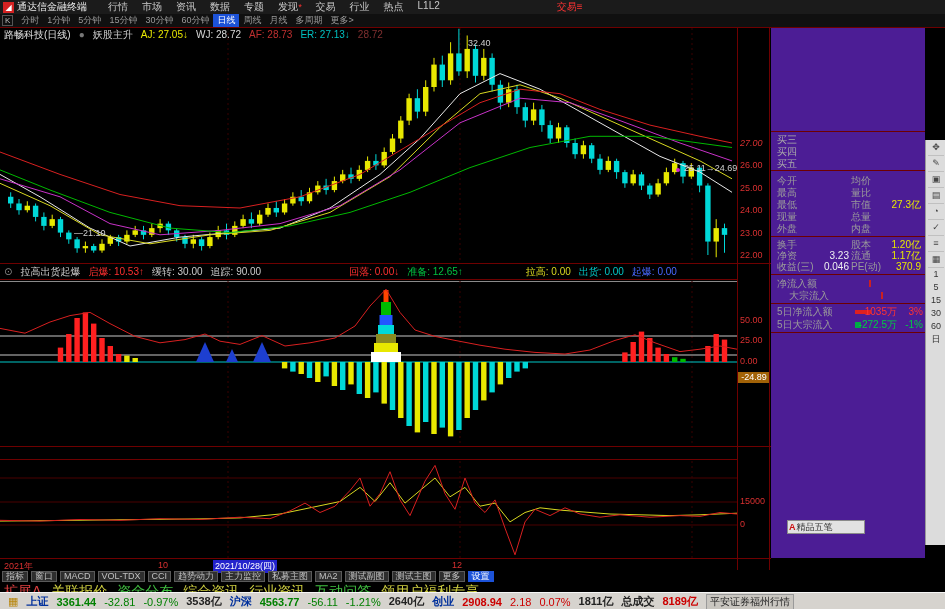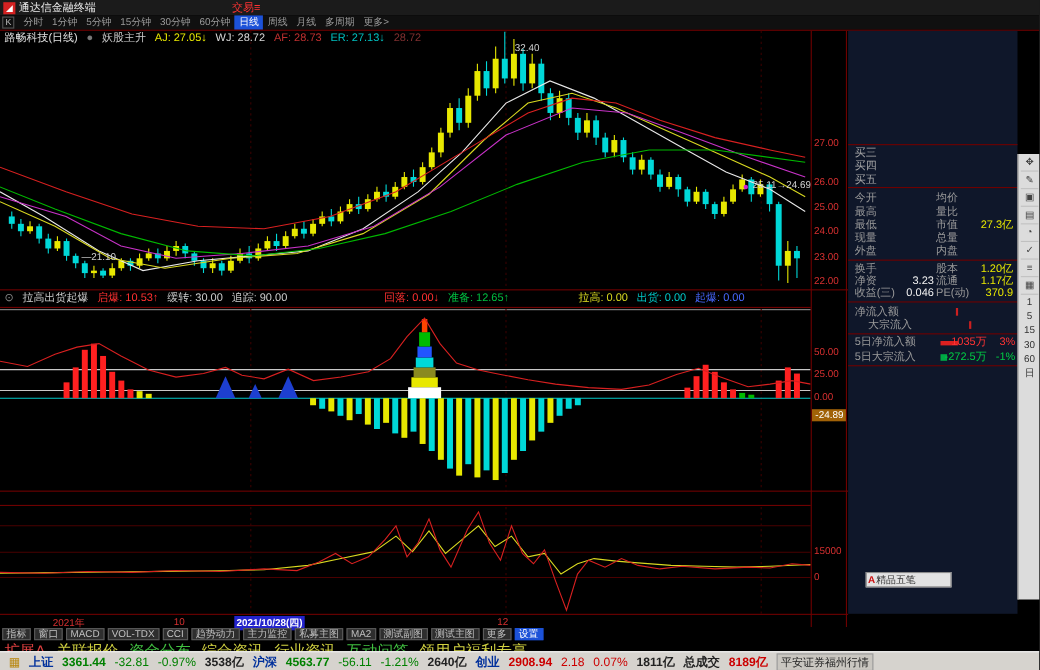--- a/index.html
+++ b/index.html
@@ -29,21 +29,21 @@
   .annot{position:absolute;font-size:8px;color:#b56a6a;white-space:nowrap;}
   .axis-label{position:absolute;left:740px;width:30px;font-size:9px;color:#d83030;white-space:nowrap;}
   .axis-sel{position:absolute;left:738px;width:32px;height:11px;background:#a16207;color:#fff;
             font-size:9px;text-align:center;line-height:11px;}
   .dotm{position:absolute;width:4px;height:4px;border-radius:50%;background:#d020d0;}
   
   .hdiv{position:absolute;height:1px;background:#6e0000;}
   .hdiv2{position:absolute;height:1px;background:#8a8a8a;}
   .vdiv{position:absolute;width:1px;background:#6e0000;}
   
-  .infopanel{position:absolute;left:771px;top:28px;width:154px;height:530px;background:#0f172a;font-size:10px;}
+  .infopanel{position:absolute;left:771px;top:28px;width:154px;height:530px;background:#4c1d95;font-size:10px;}
   .iprow{position:absolute;height:11px;line-height:11px;white-space:nowrap;}
   .mark-red{position:absolute;width:16px;height:4px;background:#dd2020;top:4px;}
   .mark-green{position:absolute;width:6px;height:6px;background:#00aa44;top:3px;}
   .mark-tick{position:absolute;width:2px;height:7px;background:#cc2020;top:2px;}
   
   .dateaxis{position:absolute;top:559px;left:0;width:769px;height:11px;font-size:9px;}
   .dlabel{position:absolute;color:#d83030;white-space:nowrap;}
   .dlabel.hl{background:#2323cc;color:#fff;padding:0 2px;}
   
   .tabsrow{position:absolute;top:571px;left:2px;width:941px;height:11px;display:flex;font-size:9px;}
@@ -72,20 +72,32 @@
   .wm2{font-size:18px;line-height:22px;}
 </style>
 </head>
 <body>
 
 <div class="app">
 
   <div class="titlebar">
     <div class="logo">◢</div>
     <span class="appname">通达信金融终端</span>
+    <div class="menus" id="menus">
+        <span class="mi">行情</span>
+        <span class="mi">市场</span>
+        <span class="mi">资讯</span>
+        <span class="mi">数据</span>
+        <span class="mi">专题</span>
+        <span class="mi">发现<i class="star">*</i></span>
+        <span class="mi">交易</span>
+        <span class="mi">行业</span>
+        <span class="mi">热点</span>
+        <span class="mi">L1L2</span>
+      </div>
     <span class="trade-link">交易≡</span>
   </div>
 
   <div class="periodbar">
     <span class="kbox">K</span>
     <div style="display:flex" id="periods">
         <span class="pi">分时</span>
         <span class="pi">1分钟</span>
         <span class="pi">5分钟</span>
         <span class="pi">15分钟</span>
@@ -372,43 +384,43 @@
       <line x1="0" y1="41" x2="737" y2="41" stroke="#4a0000" stroke-width="1"></line>
       <line x1="0" y1="64" x2="737" y2="64" stroke="#4a0000" stroke-width="1"></line>
       <line x1="228" y1="0" x2="228" y2="97" stroke="#3a0000" stroke-width="1" stroke-dasharray="2,3"></line>
       <line x1="460" y1="0" x2="460" y2="97" stroke="#3a0000" stroke-width="1" stroke-dasharray="2,3"></line>
       <line x1="692" y1="0" x2="692" y2="97" stroke="#3a0000" stroke-width="1" stroke-dasharray="2,3"></line>
       <polyline points="0,60.1 50,59.6 100,59.0 150,58.4 200,57.9 240,56.9 280,53.0 310,46.8 340,40.5 360,26.4 375,40.5 390,21.7 405,42.1 420,29.5 435,17.0 450,35.8 465,26.4 480,45.2 495,42.1 510,60.9 525,51.5 540,46.8 560,49.1 580,50.7 610,53.0 640,53.8 670,54.6 700,53.8 737,52.2" fill="none" stroke="#d8d820" stroke-width="1"></polyline>
       <polyline points="0,59.3 40,60.1 80,58.5 120,59.3 160,57.7 200,58.5 240,56.2 270,57.7 290,49.9 305,42.1 320,51.5 335,45.2 350,29.5 360,17.0 370,45.2 380,32.7 390,10.7 400,38.9 410,54.6 425,20.1 435,4.4 445,32.7 455,48.3 465,17.0 475,42.1 485,51.5 495,38.9 505,67.1 515,93.8 525,60.9 535,48.3 550,54.6 565,46.8 580,53.0 600,56.2 620,53.8 650,56.2 680,54.6 700,55.4 720,51.5 737,53.0" fill="none" stroke="#d82020" stroke-width="1"></polyline>
     </svg>
 
   <div id="axiscol">
-      <div class="axis-label" style="top: 125px;">27.00</div>
+      <div class="axis-label" style="top: 138px; font-style: italic;">27.00</div>
       <div class="axis-label" style="top: 160px;">26.00</div>
       <div class="axis-label" style="top: 183px;">25.00</div>
       <div class="axis-label" style="top: 205px;">24.00</div>
       <div class="axis-label" style="top: 228px;">23.00</div>
       <div class="axis-label" style="top: 250px;">22.00</div>
       <div class="axis-label" style="top: 315px;">50.00</div>
       <div class="axis-label" style="top: 335px;">25.00</div>
       <div class="axis-label" style="top: 356px;">0.00</div>
       <div class="axis-label" style="top: 460px; margin-left: 40px;">30000</div>
       <div class="axis-label" style="top: 496px;">15000</div>
       <div class="axis-label" style="top: 519px;">0</div>
     </div>
   <div class="axis-sel" id="axis-sel" style="top: 372px;">-24.89</div>
 
   <div class="vdiv" style="left:737px;top:28px;height:542px"></div>
   <div class="vdiv" style="left:769px;top:28px;height:542px"></div>
 
   <div class="hdiv" style="top:558px;left:0;width:771px"></div>
   <div class="dateaxis" id="dateaxis">
-      <span class="dlabel" style="left: 4px; top: 1px; margin-left: 44px;">2021年</span>
+      <span class="dlabel" style="left: 4px; top: 1px;">2021年</span>
       <span class="dlabel" style="left: 158px; top: 1px;">10</span>
-      <span class="dlabel hl" style="left: 213px; top: 1px; font-weight: bold;">2021/10/28(四)</span>
+      <span class="dlabel hl" style="left: 213px; top: 1px;">2021/10/28(四)</span>
       <span class="dlabel" style="left: 452px; top: 1px;">12</span>
     </div>
 
   <div class="infopanel" id="infopanel">
       <div class="iprow" style="top: 106px; left: 0px; width: 154px;">
         <span style="position:absolute;left:6px;color:#aaaaaa">买三</span>
       </div>
       <div class="iprow" style="top: 118px; left: 0px; width: 154px;">
         <span style="position:absolute;left:6px;color:#aaaaaa">买四</span>
       </div>

